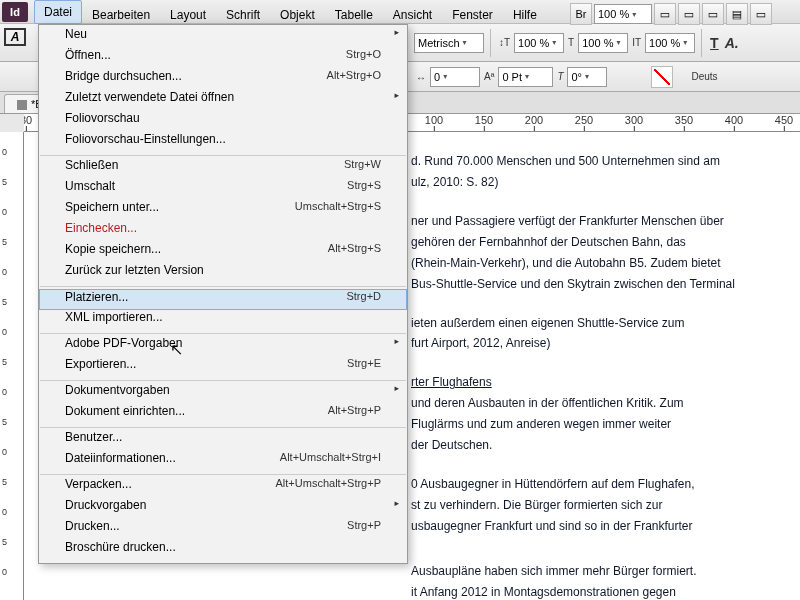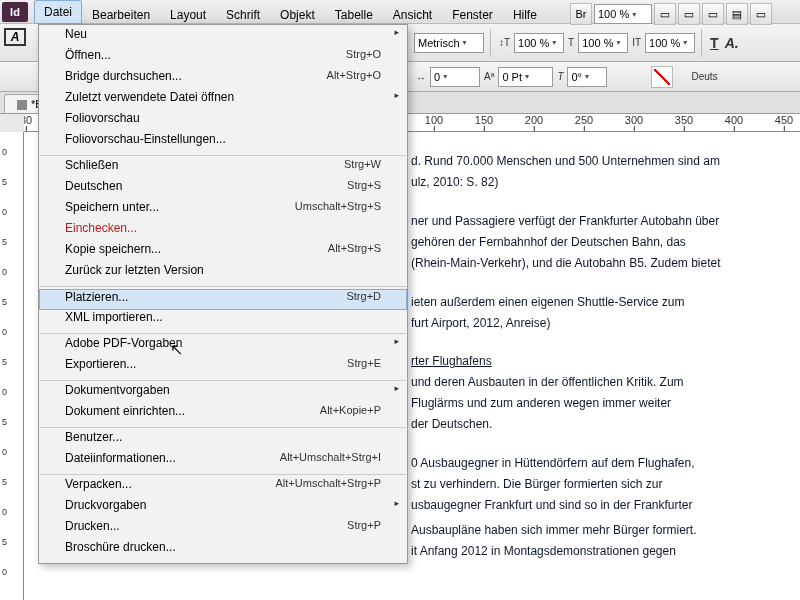--- a/index.html
+++ b/index.html
@@ -124,24 +124,24 @@
     <span class="vtick" style="top:260px">0</span>
     <span class="vtick" style="top:290px">5</span>
     <span class="vtick" style="top:320px">0</span>
     <span class="vtick" style="top:350px">5</span>
     <span class="vtick" style="top:380px">0</span>
     <span class="vtick" style="top:410px">5</span>
     <span class="vtick" style="top:440px">0</span>
   </div>
   <div class="page">
     <p style="margin-left:381px"><span>d. Rund 70.000 Menschen und 500 Unternehmen sind am</span><br><span>ulz, 2010: S. 82)</span></p>
-    <p style="margin-left:381px"><span>ner und Passagiere verfügt der Frankfurter Autobahn über</span><br><span>gehören der Fernbahnhof der Deutschen Bahn, das</span><br><span>(Rhein-Main-Verkehr), und die Autobahn B5. Zudem bietet</span><br></p>
+    <p style="margin-left:381px"><span>ner und Passagiere verfügt der Frankfurter Menschen über</span><br><span>gehören der Fernbahnhof der Deutschen Bahn, das</span><br><span>(Rhein-Main-Verkehr), und die Autobahn B5. Zudem bietet</span><br><span>Bus-Shuttle-Service und den Skytrain zwischen den Terminal</span></p>
     <p style="margin-left:381px"><span>ieten außerdem einen eigenen Shuttle-Service zum</span><br><span>furt Airport, 2012, Anreise)</span></p>
     <p style="margin-left:381px"><span class="u">rter Flughafens</span><br><span>und deren Ausbauten in der öffentlichen Kritik. Zum</span><br><span>Fluglärms und zum anderen wegen immer weiter</span><br><span>der Deutschen.</span></p>
-    <p style="margin-left:381px;margin-bottom:4px"><span>0 Ausbaugegner in Hüttendörfern auf dem Flughafen,</span><br><span>st zu verhindern. Die Bürger formierten sich zur</span><br><span>usbaugegner Frankfurt und sind so in der Frankfurter</span></p>
+    <p style="margin-left:381px;margin-bottom:24px"><span>0 Ausbaugegner in Hüttendörfern auf dem Flughafen,</span><br><span>st zu verhindern. Die Bürger formierten sich zur</span><br><span>usbaugegner Frankfurt und sind so in der Frankfurter</span></p>
     <p style="margin-left:381px"><span>Ausbaupläne haben sich immer mehr Bürger formiert.</span><br><span>it Anfang 2012 in Montagsdemonstrationen gegen</span></p>
   </div>
 </div>
 
 <div class="dropdown" id="dd">
     <div class="dd-item dd-arrow">
       <span>Neu</span>
     </div>
     <div class="dd-item">
       <span>Öffnen...</span>
@@ -159,21 +159,21 @@
     </div>
     <div class="dd-item">
       <span>Foliovorschau-Einstellungen...</span>
     </div>
     <div class="dd-sep"></div>
     <div class="dd-item">
       <span>Schließen</span>
       <span class="dd-shortcut">Strg+W</span>
     </div>
     <div class="dd-item">
-      <span>Deutschen</span>
+      <span>Umschalt</span>
       <span class="dd-shortcut">Strg+S</span>
     </div>
     <div class="dd-item">
       <span>Speichern unter...</span>
       <span class="dd-shortcut">Umschalt+Strg+S</span>
     </div>
     <div class="dd-item disabled">
       <span>Einchecken...</span>
     </div>
     <div class="dd-item">
@@ -198,21 +198,21 @@
     <div class="dd-item">
       <span>Exportieren...</span>
       <span class="dd-shortcut">Strg+E</span>
     </div>
     <div class="dd-sep"></div>
     <div class="dd-item dd-arrow">
       <span>Dokumentvorgaben</span>
     </div>
     <div class="dd-item">
       <span>Dokument einrichten...</span>
-      <span class="dd-shortcut">Alt+Kopie+P</span>
+      <span class="dd-shortcut">Alt+Strg+P</span>
     </div>
     <div class="dd-sep"></div>
     <div class="dd-item">
       <span>Benutzer...</span>
     </div>
     <div class="dd-item">
       <span>Dateiinformationen...</span>
       <span class="dd-shortcut">Alt+Umschalt+Strg+I</span>
     </div>
     <div class="dd-sep"></div>

